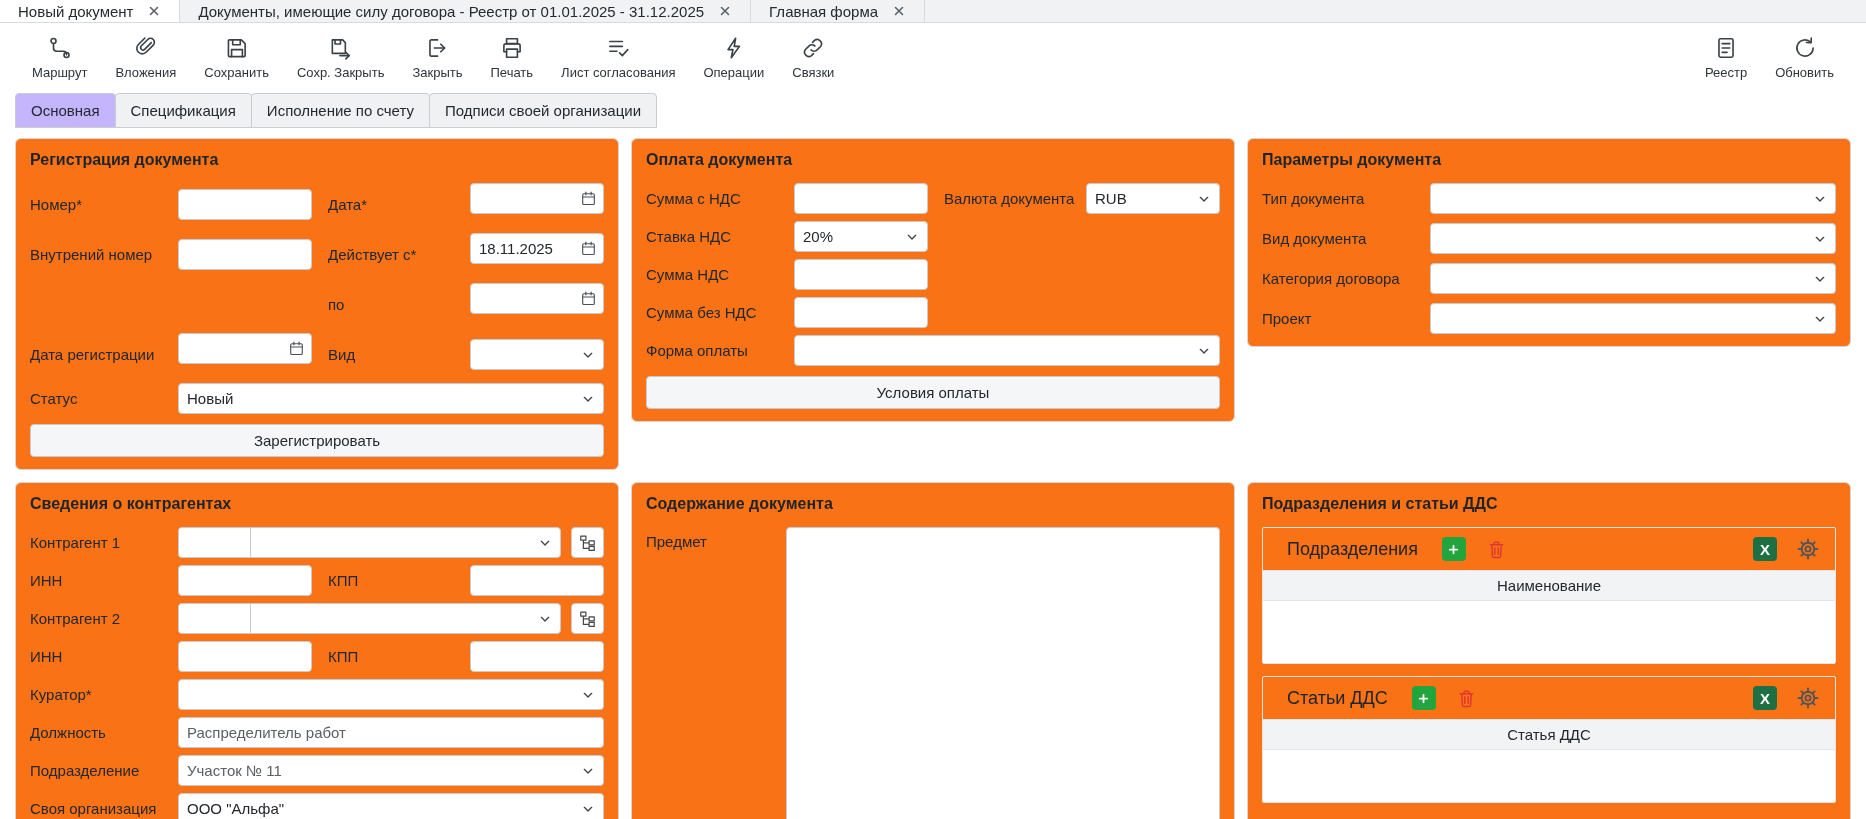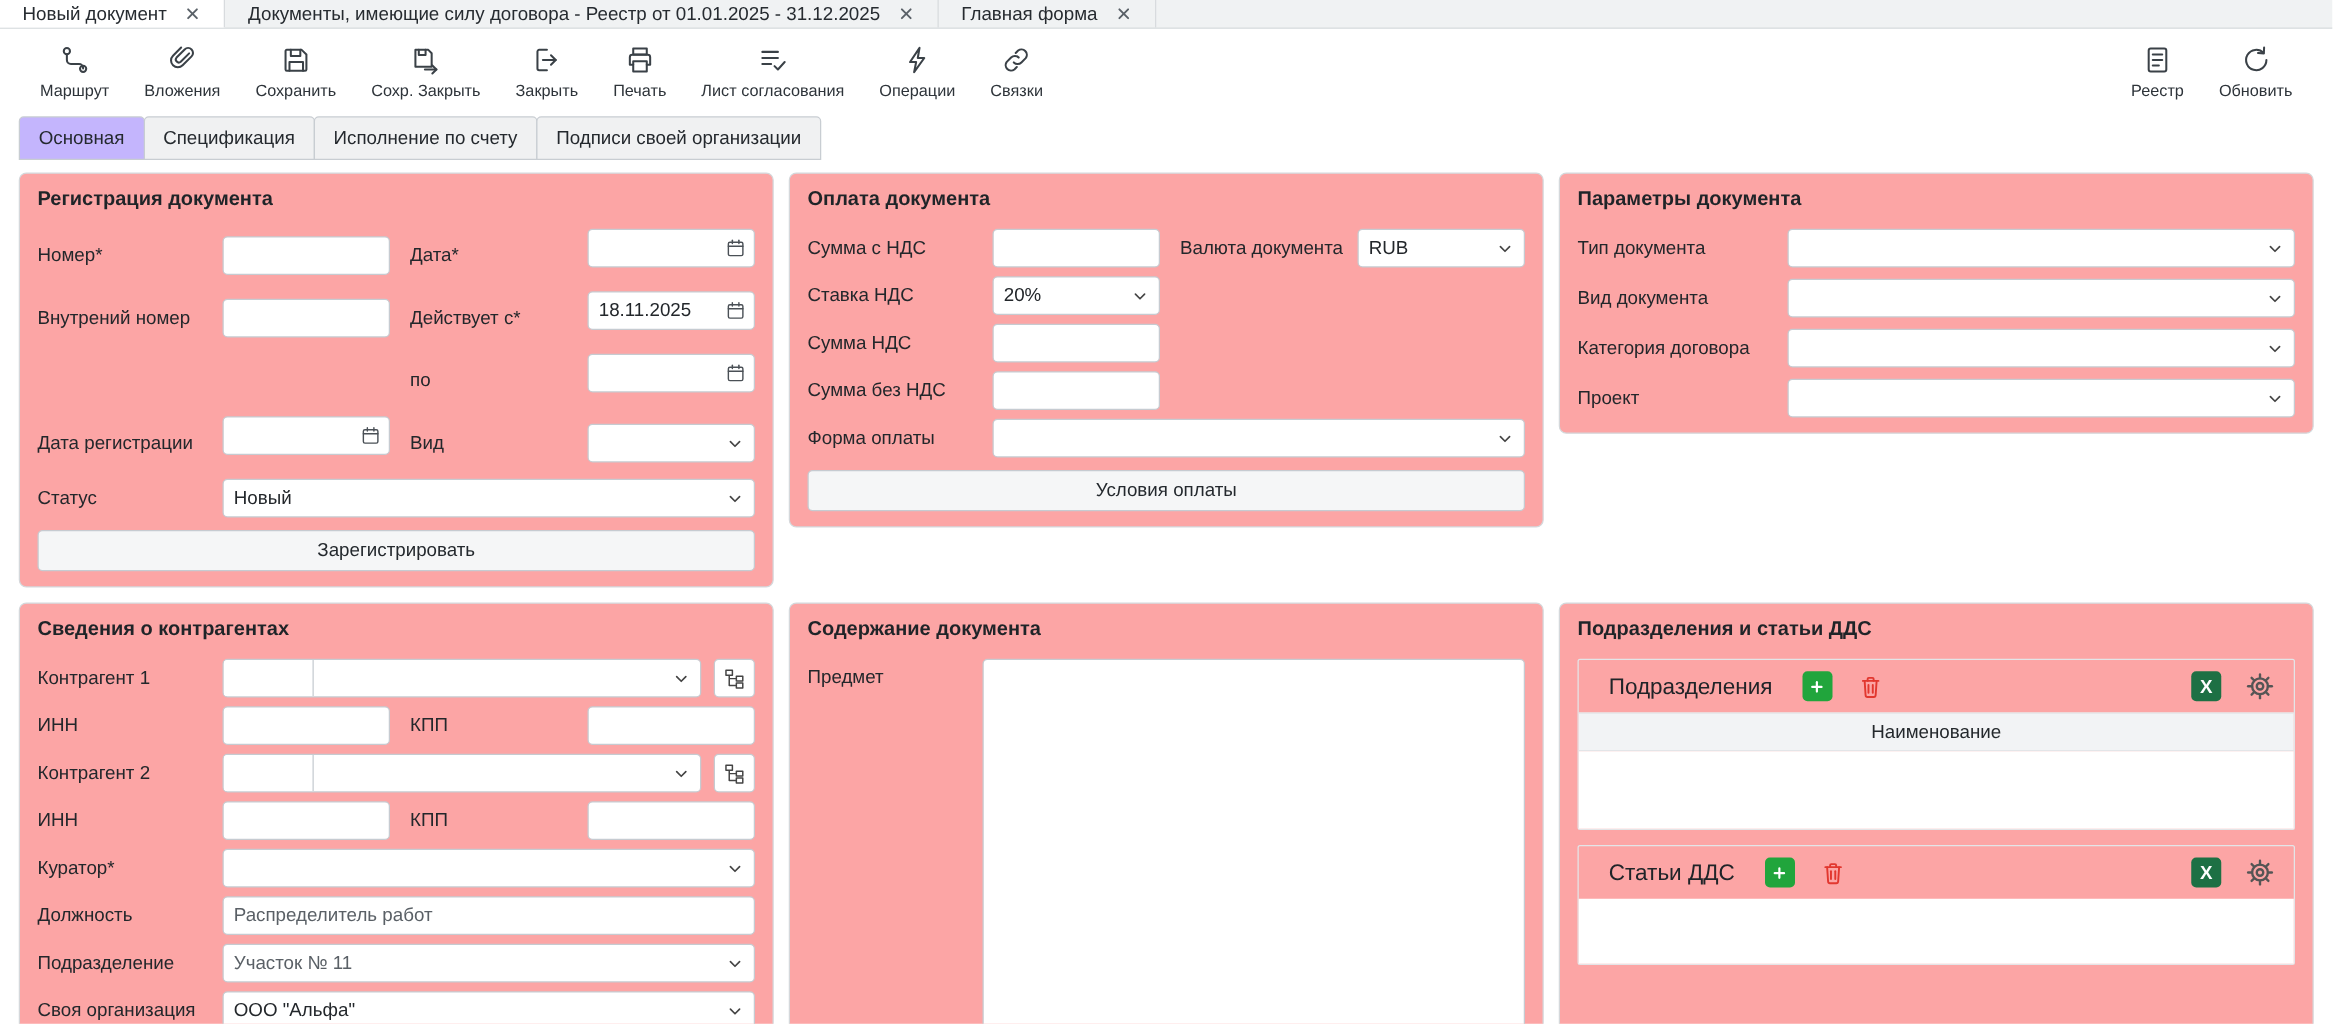--- a/index.html
+++ b/index.html
@@ -26,21 +26,21 @@
 
   
   .form-tabs{display:flex;padding:4px 15px 0;align-items:flex-end}
   .form-tab{padding:8px 15px;font-size:15px;border:1px solid #c8cdd2;margin-right:-1px;background:#f0f1f2;
             color:#24292e;border-radius:4px 4px 0 0;cursor:pointer;position:relative;white-space:nowrap}
   .form-tab.active{background:#c4b5fd;z-index:2}
 
   
   .content{display:grid;grid-template-columns:1fr 1fr 1fr;column-gap:12px;row-gap:12px;
            padding:10px 15px 12px;align-items:start}
-  .panel{border:1px solid #d4d8db;border-radius:6px;background:#fca5a5;padding:10px 14px 12px}
+  .panel{border:1px solid #d4d8db;border-radius:6px;background:#f97316;padding:10px 14px 12px}
   .panel.tall{min-height:358px}
   .panel-title{font-weight:bold;font-size:16px;color:#1f2428;margin:2px 0 14px}
 
   .frow{display:grid;grid-template-columns:148px 1fr 158px 1fr;align-items:center;margin-bottom:7px}
   .prow{display:grid;grid-template-columns:168px 1fr;align-items:center;margin-bottom:9px}
   .flabel{font-size:15px;color:#23272b;padding-right:8px;white-space:nowrap}
   .l2{padding-left:16px}
   .span-rest{grid-column:2/5}
   .cell-skip{grid-column:1/3}
 
@@ -554,17 +554,18 @@
               <line x1="16.6" y1="16.6" x2="18.7" y2="18.7"></line>
               <line x1="12" y1="18.5" x2="12" y2="21.5"></line>
               <line x1="7.4" y1="16.6" x2="5.3" y2="18.7"></line>
               <line x1="5.5" y1="12" x2="2.5" y2="12"></line>
               <line x1="7.4" y1="7.4" x2="5.3" y2="5.3"></line>
               <line x1="12" y1="5.5" x2="12" y2="2.5"></line>
               <line x1="16.6" y1="7.4" x2="18.7" y2="5.3"></line>
             </svg>
         </button>
       </div>
+      <div class="sg-header">Статья ДДС</div>
       <div class="sg-row short"></div>
     </div>
   </div>
 
 </div>
 
 </body></html>

